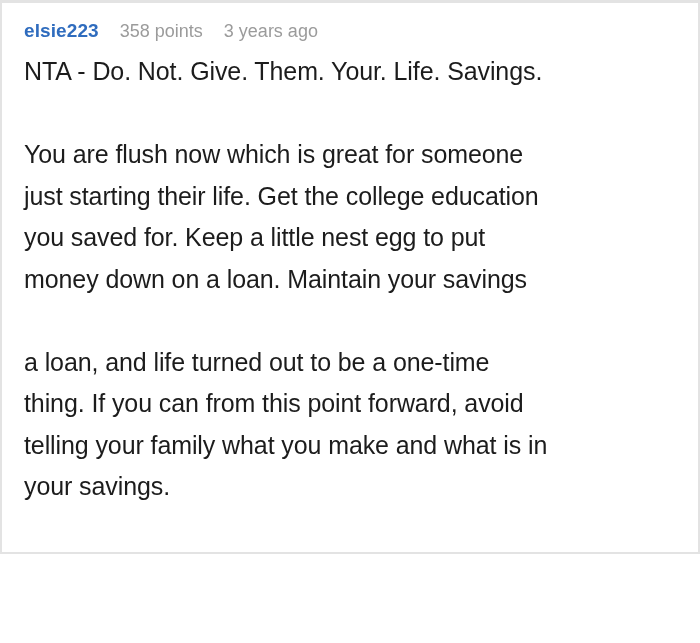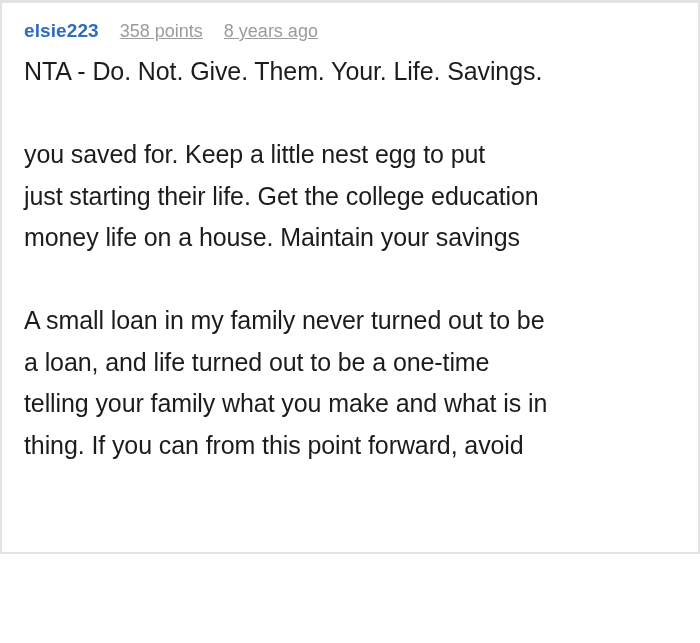--- a/index.html
+++ b/index.html
@@ -33,52 +33,52 @@
   .comment-author {
     font-size: 19px;
     font-weight: bold;
     color: var(--author-blue);
     cursor: pointer;
     letter-spacing: 0.1px;
   }
   .comment-meta {
     font-size: 18px;
     color: var(--meta-gray);
-    text-decoration: underline;
   }
   .comment-body {
     margin-top: 9px;
     font-size: 25px;
     line-height: 41.5px;
     color: var(--text);
     letter-spacing: -0.1px;
   }
   .comment-paragraph { margin-bottom: 41.5px; }
   .comment-paragraph:last-child { margin-bottom: 0; }
   .text-line { white-space: nowrap; }
 </style>
 </head>
 <body>
 
 <div class="comment-card">
   <div class="comment-header">
     <span class="comment-author">elsie223</span>
     <span class="comment-meta">358 points</span>
-    <span class="comment-meta">8 years ago</span>
+    <span class="comment-meta">3 years ago</span>
   </div>
 
   <div class="comment-body">
     <div class="comment-paragraph">
       <div class="text-line">NTA - Do. Not. Give. Them. Your. Life. Savings.</div>
     </div>
     <div class="comment-paragraph">
+      <div class="text-line">You are flush now which is great for someone</div>
+      <div class="text-line">just starting their life. Get the college education</div>
       <div class="text-line">you saved for. Keep a little nest egg to put</div>
-      <div class="text-line">just starting their life. Get the college education</div>
-      <div class="text-line">money life on a house. Maintain your savings</div>
+      <div class="text-line">money down on a loan. Maintain your savings</div>
     </div>
     <div class="comment-paragraph">
-      <div class="text-line">A small loan in my family never turned out to be</div>
       <div class="text-line">a loan, and life turned out to be a one-time</div>
+      <div class="text-line">thing. If you can from this point forward, avoid</div>
       <div class="text-line">telling your family what you make and what is in</div>
-      <div class="text-line">thing. If you can from this point forward, avoid</div>
+      <div class="text-line">your savings.</div>
     </div>
   </div>
 </div>
 
 </body></html>

